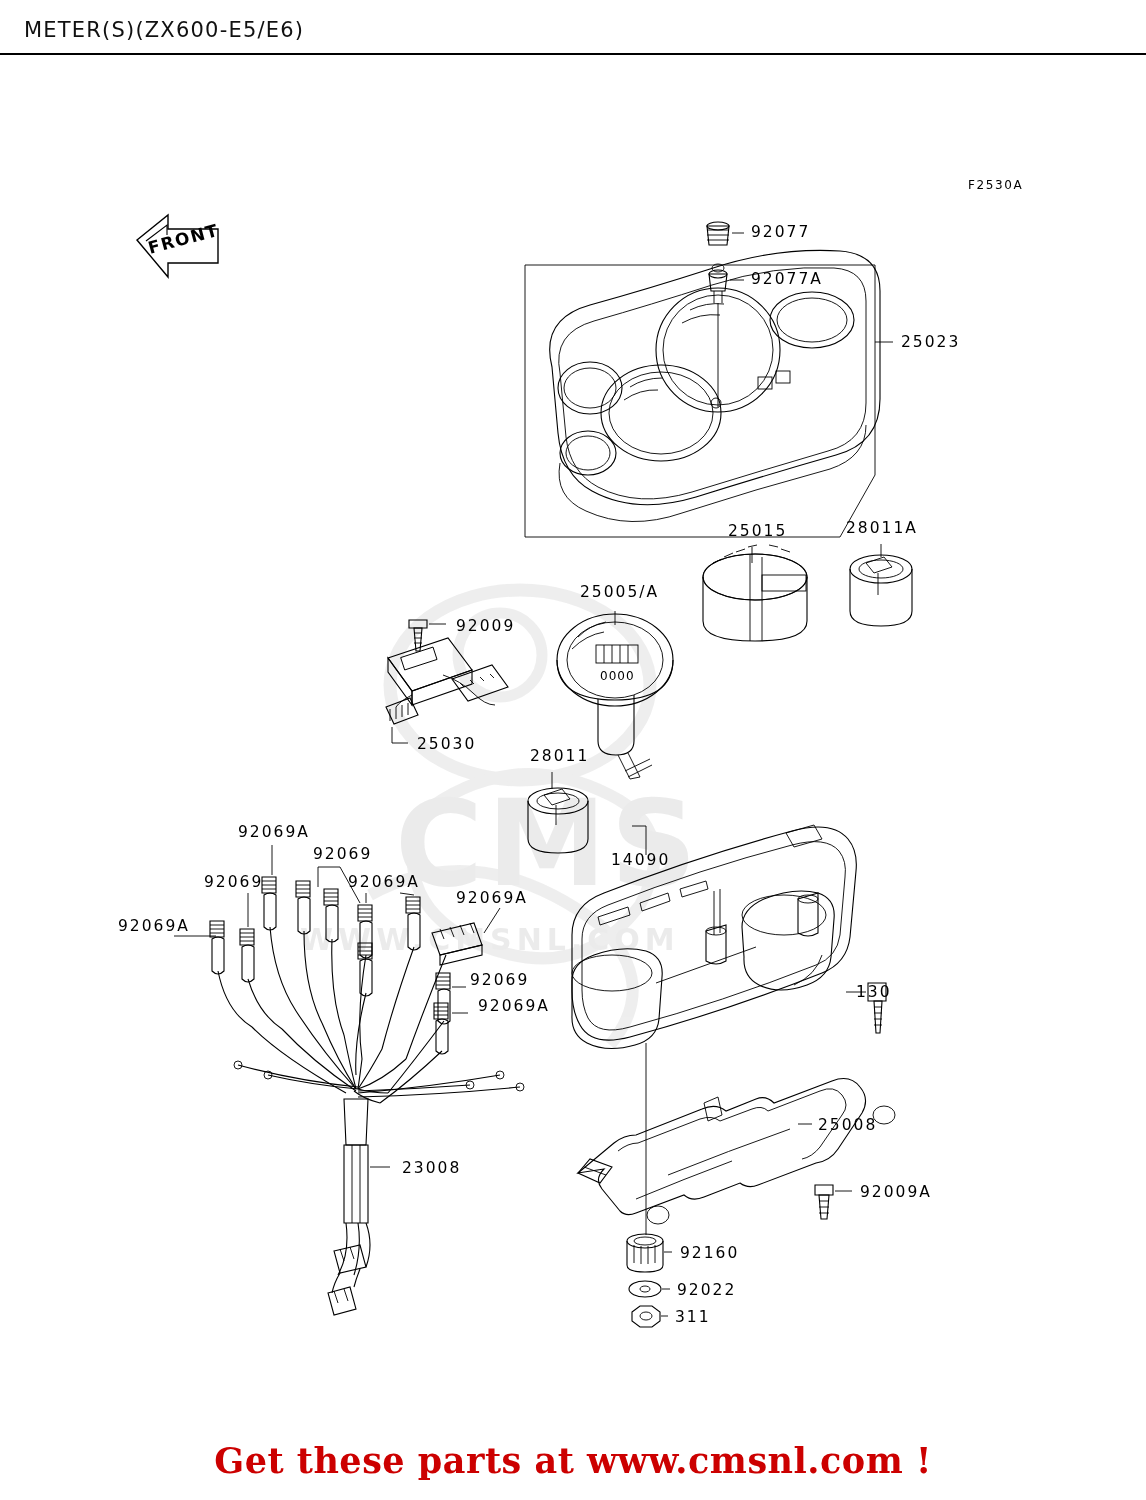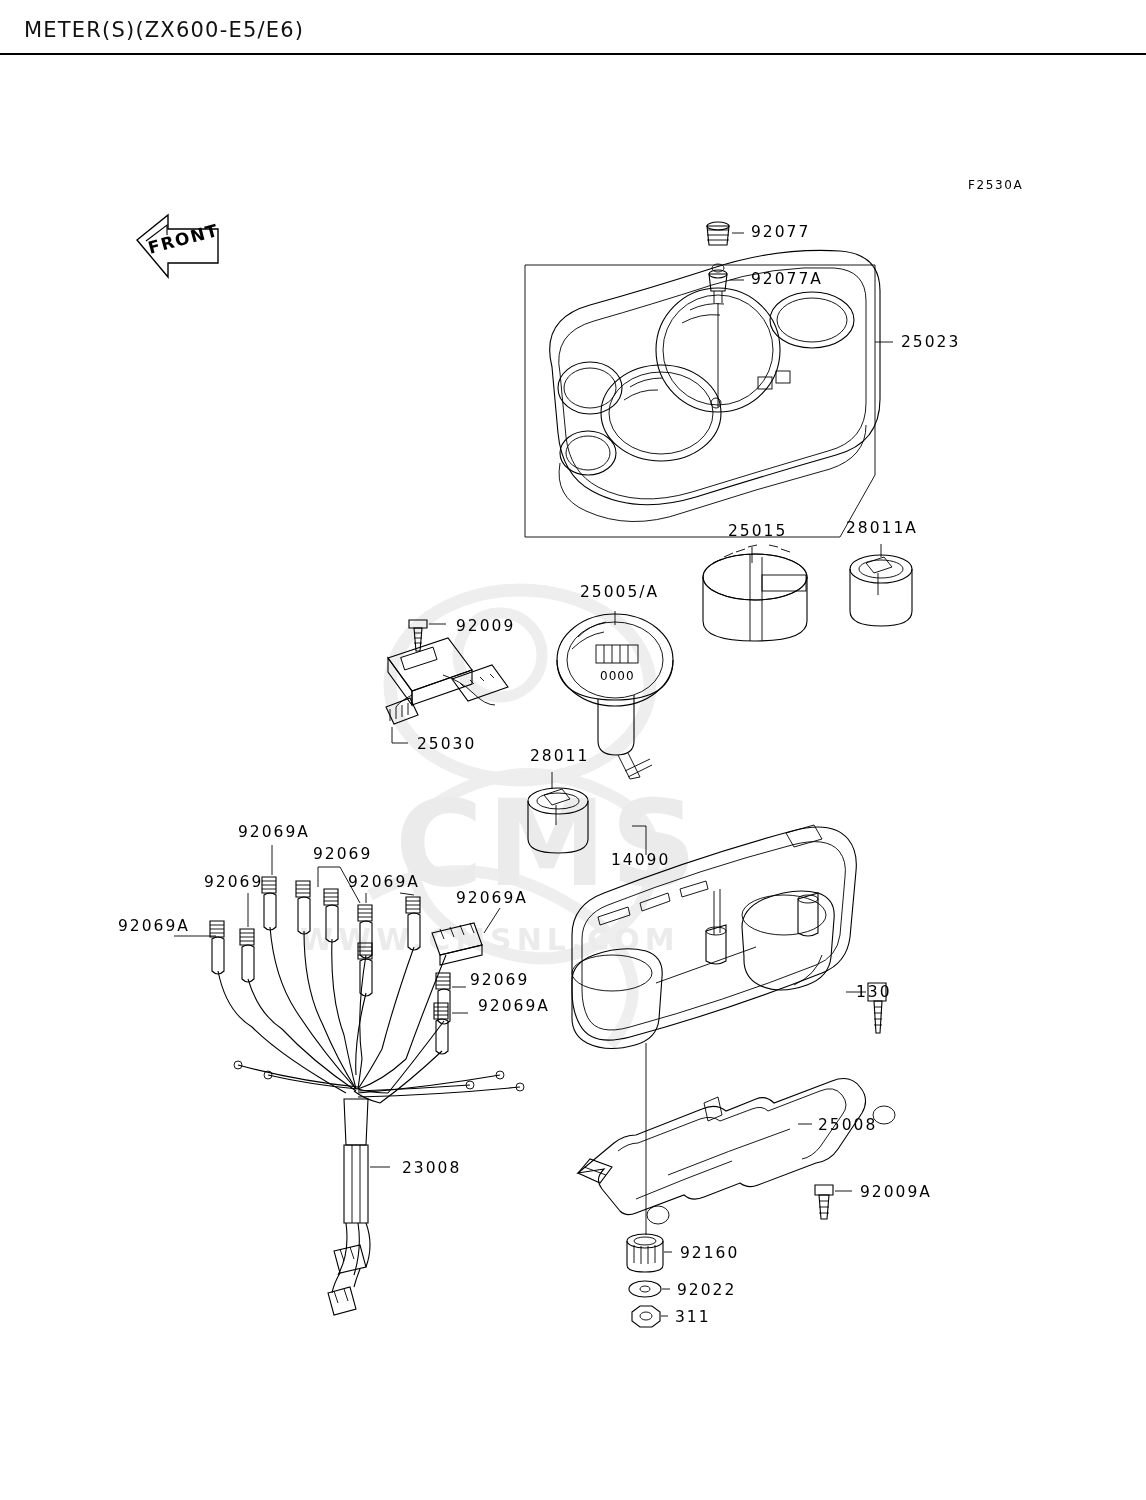--- a/index.html
+++ b/index.html
@@ -437,14 +437,15 @@
       <text class="lbl" x="818" y="1075">25008</text>
       <text class="lbl" x="402" y="1118">23008</text>
       <text class="lbl" x="860" y="1142">92009A</text>
       <text class="lbl" x="680" y="1203">92160</text>
       <text class="lbl" x="677" y="1240">92022</text>
       <text class="lbl" x="675" y="1267">311</text>
     </g>
 
   </svg>
 
+  <div class="footer">Get these parts at www.cmsnl.com !</div>
 
 </div>
 
 </body></html>

